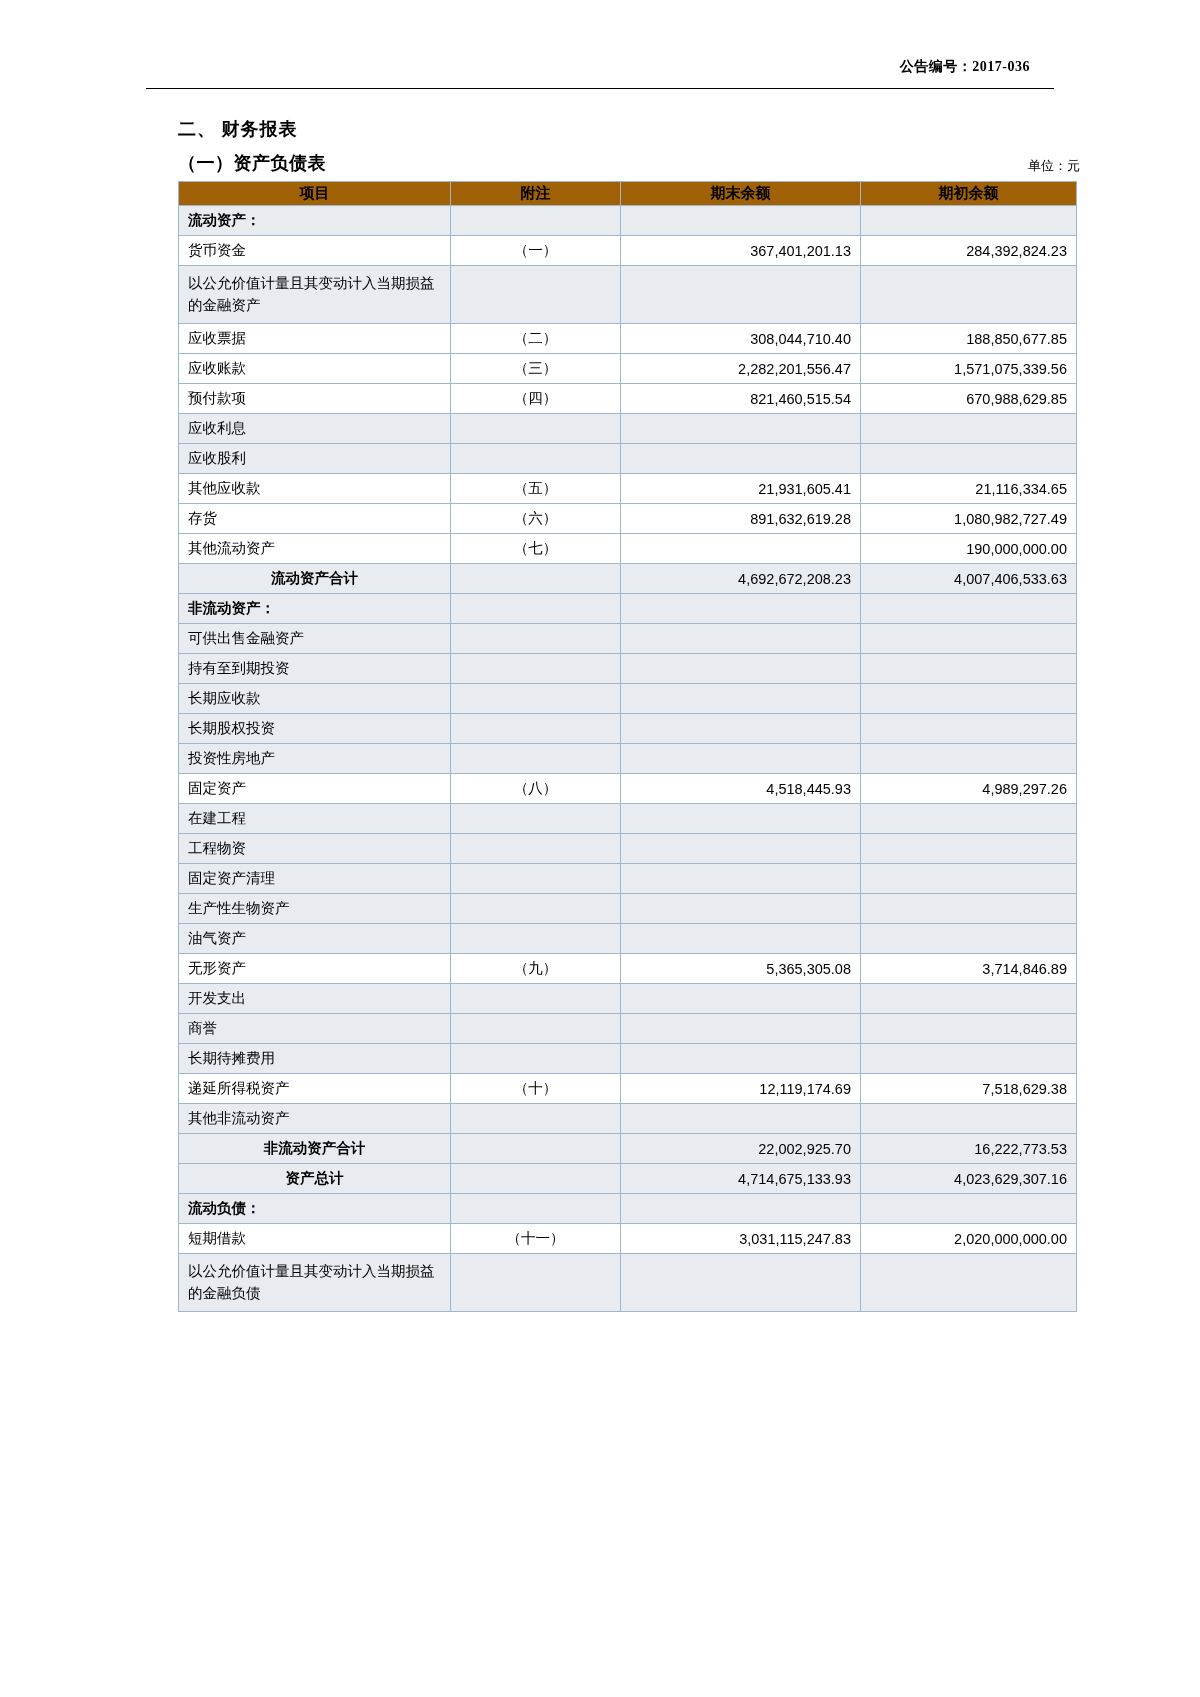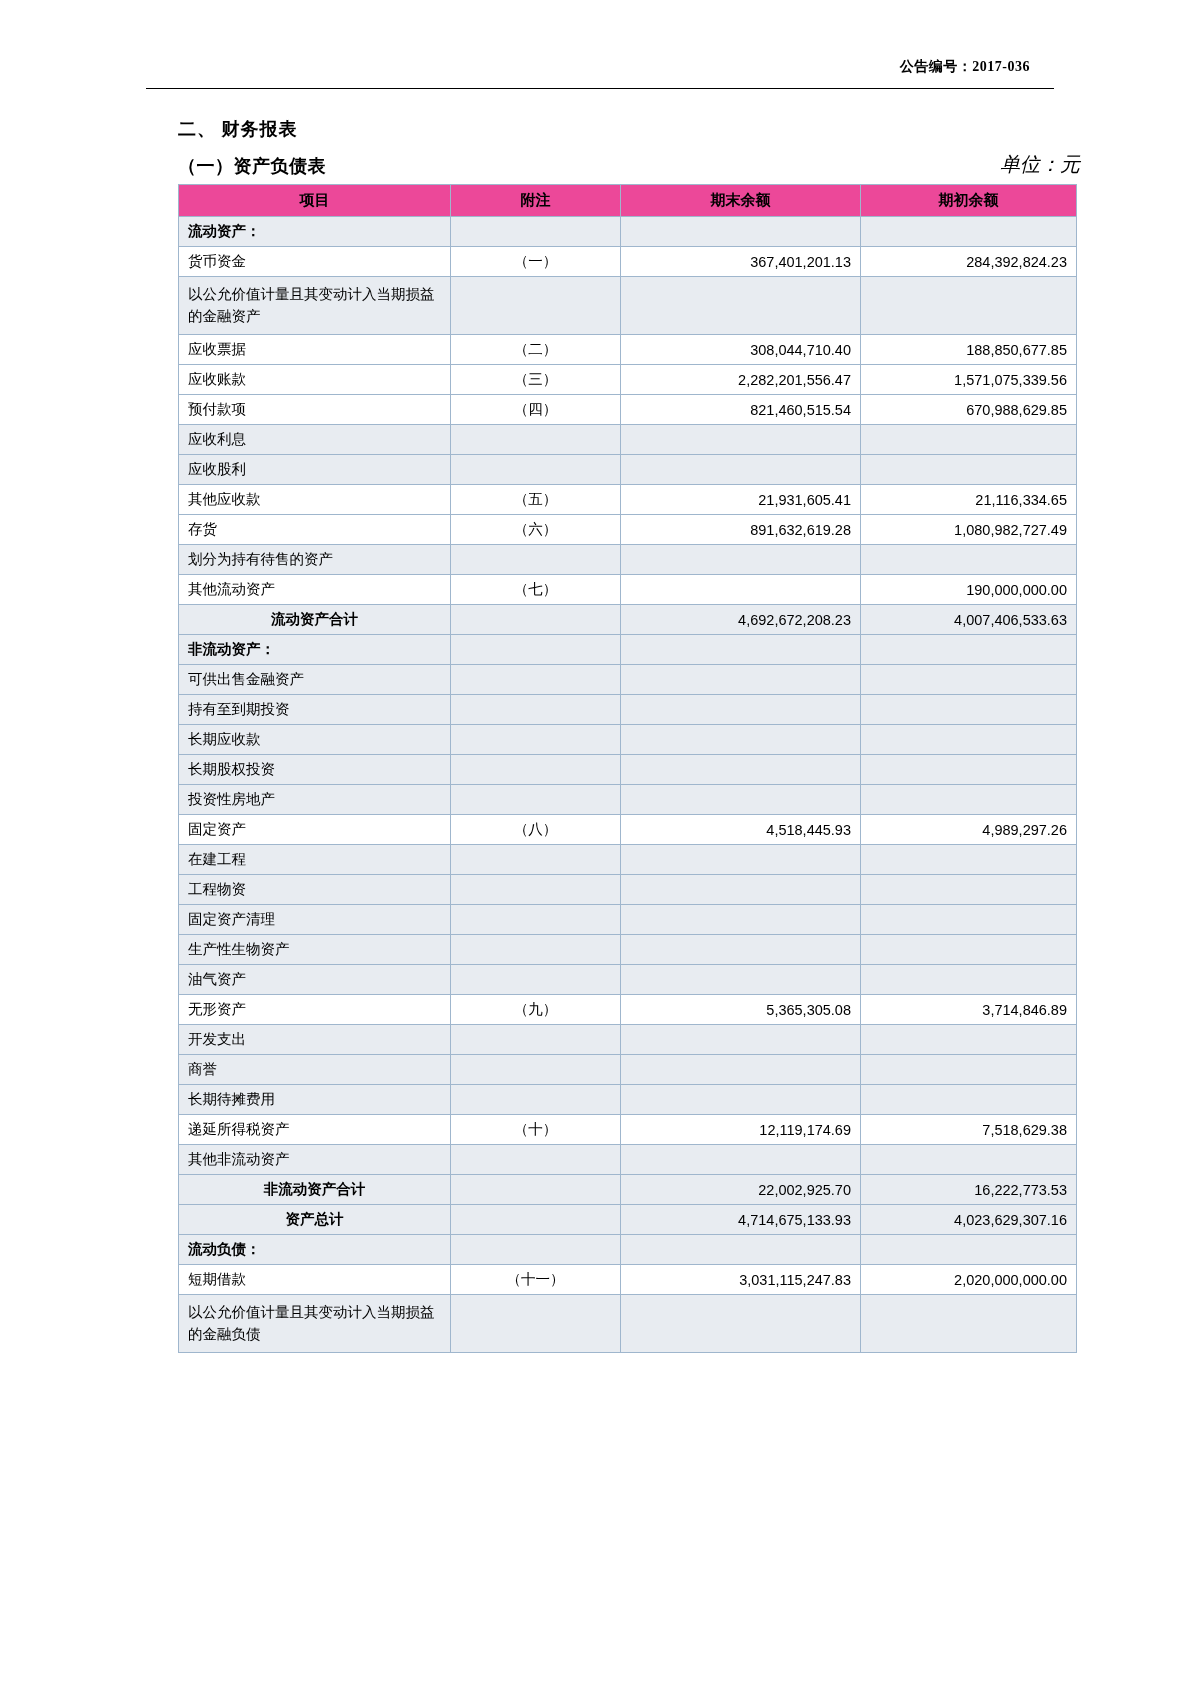--- a/index.html
+++ b/index.html
@@ -51,24 +51,23 @@
     align-items: flex-end;
     justify-content: space-between;
     margin-bottom: 6px;
   }
   .sub-title {
     font-size: 18px;
     font-weight: bold;
     letter-spacing: 0.5px;
   }
   .unit-note {
-    font-size: 20px;
+    font-size: 13px;
     padding-right: 10px;
     font-family: "Liberation Sans", sans-serif;
-    font-style: italic;
   }
   table.bs {
     border-collapse: collapse;
     width: 898px;
     table-layout: fixed;
     font-size: 14.5px;
     font-family: "Liberation Sans", sans-serif;
   }
   table.bs col.c-item { width: 272px; }
   table.bs col.c-note { width: 170px; }
@@ -76,25 +75,25 @@
   table.bs col.c-begin { width: 216px; }
 
   table.bs th, table.bs td {
     border: 1px solid #9fb6cd;
     height: 30px;
     padding: 0 9px;
     vertical-align: middle;
     box-sizing: border-box;
   }
   table.bs thead th {
-    background: #ec4899;
+    background: #a16207;
     text-align: center;
     font-weight: bold;
     font-size: 15px;
-    height: 32px;
+    height: 24px;
   }
   td.item {
     text-align: left;
     white-space: nowrap;
   }
   td.note {
     text-align: center;
   }
   td.num {
     text-align: right;
@@ -207,26 +206,20 @@
             <td class="note">（五）</td>
             <td class="num">21,931,605.41</td>
             <td class="num">21,116,334.65</td>
           </tr>
           <tr class="">
             <td class="item">存货</td>
             <td class="note">（六）</td>
             <td class="num">891,632,619.28</td>
             <td class="num">1,080,982,727.49</td>
           </tr>
-          <tr class="shade">
-            <td class="item">划分为持有待售的资产</td>
-            <td class="note"></td>
-            <td class="num"></td>
-            <td class="num"></td>
-          </tr>
           <tr class="">
             <td class="item">其他流动资产</td>
             <td class="note">（七）</td>
             <td class="num"></td>
             <td class="num">190,000,000.00</td>
           </tr>
           <tr class="shade total">
             <td class="item">流动资产合计</td>
             <td class="note"></td>
             <td class="num">4,692,672,208.23</td>

